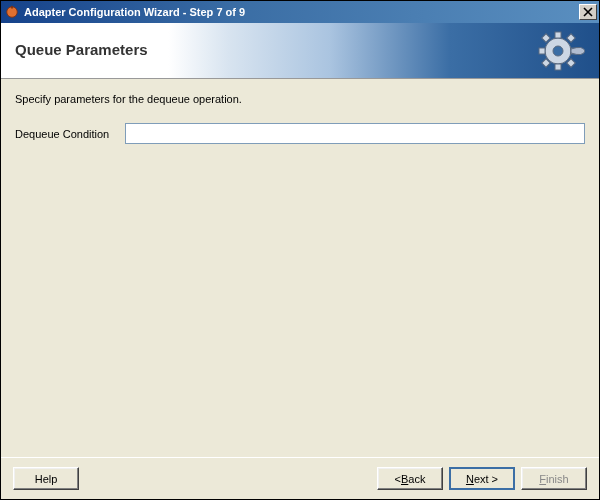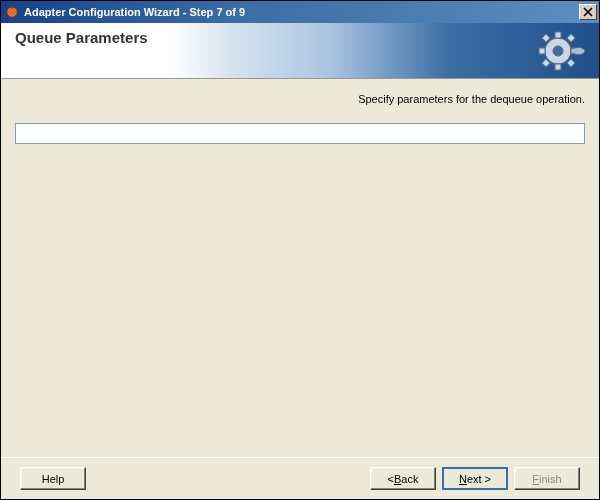--- a/index.html
+++ b/index.html
@@ -56,39 +56,38 @@
 .header-banner {
   height: 56px;
   background: linear-gradient(to right, #fff 0%, #fff 28%, #d8e4f0 38%, #aac4e0 55%, #3b6ea5 75%, #1f4f8a 100%);
   border-bottom: 1px solid #999;
   position: relative;
   overflow: hidden;
 }
 .header-title {
   position: absolute;
   left: 14px;
-  top: 6px;
+  top: 18px;
   font-size: 15px;
   font-weight: bold;
   color: #333;
 }
 .header-gear {
   position: absolute;
   right: 14px;
   top: 4px;
 }
 .content {
   flex: 1;
   padding: 14px 14px 0 14px;
   background: #ece9d8;
 }
 .instr {
   margin-bottom: 18px;
   color: #000;
-  text-align: right;
 }
 .form-row {
   display: flex;
   align-items: center;
   margin-bottom: 20px;
 }
 .form-label {
   width: 110px;
   color: #000;
 }
@@ -99,21 +98,21 @@
   background: #fff;
   padding: 2px 4px;
   font-family: Tahoma, Arial, sans-serif;
   font-size: 11px;
 }
 .input-corr { width: 122px; }
 .input-deq { flex: 1; }
 .footer {
   height: 42px;
   border-top: 1px solid #fff;
-  padding: 8px 19px;
+  padding: 8px 12px;
   display: flex;
   align-items: center;
   gap: 6px;
 }
 .btn {
   height: 23px;
   min-width: 66px;
   padding: 0 8px;
   background: #ece9d8;
   border: 1px solid #404040;
@@ -177,20 +176,21 @@
         <path d="M36 22 Q48 18 50 24 Q48 30 36 26 Z" fill="#b0bcd0" stroke="#5a6a80"></path>
       </svg>
     </div>
   </div>
 
   <div class="content">
     <div class="instr">Specify parameters for the dequeue operation.</div>
 
 
     <div class="form-row">
+      <label class="form-label">Dequeue Condition</label>
       <input type="text" class="text-input input-deq" value="" style="">
     </div>
   </div>
 
   <div class="footer">
     <button class="btn">Help</button>
     <div class="spacer"></div>
     <button class="btn">
         <span>&lt; </span>
         <span class="ul">B</span>

